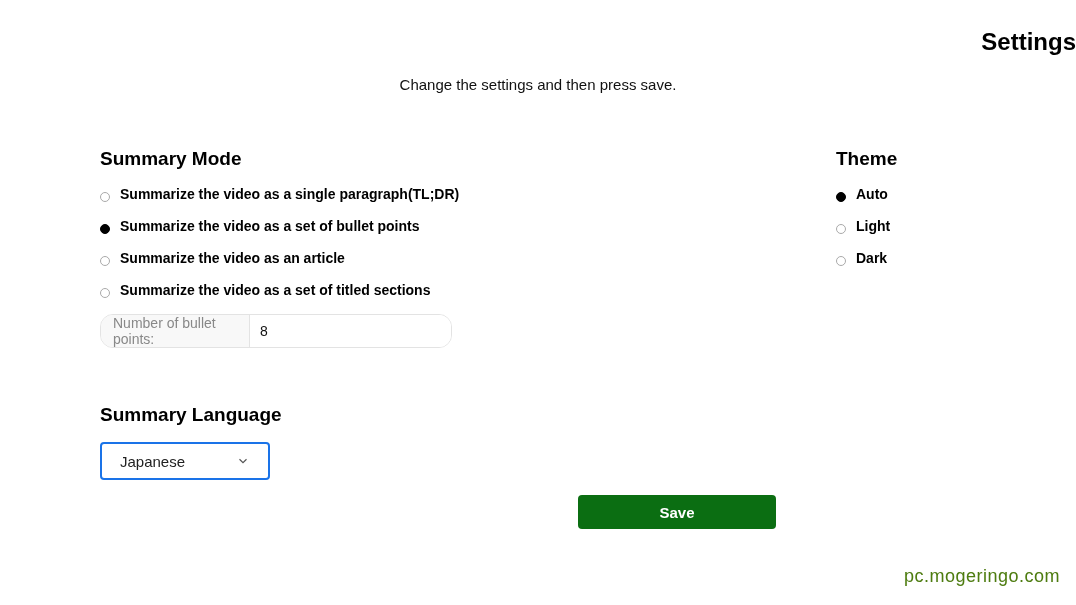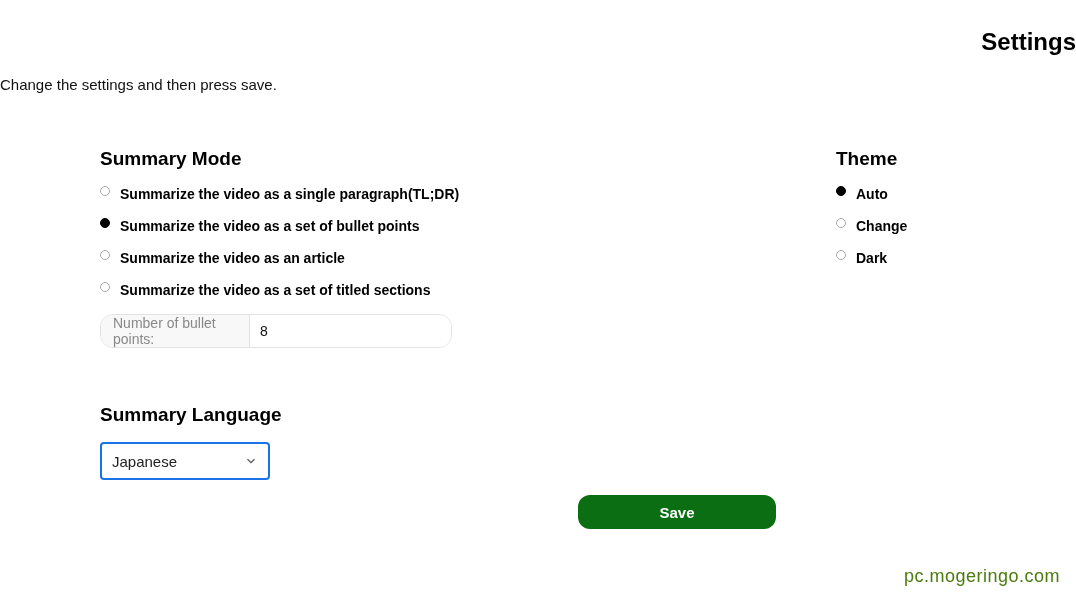--- a/index.html
+++ b/index.html
@@ -11,20 +11,21 @@
     position: relative;
     color: #000;
   }
   .page-title {
     text-align: right;
     font-size: 24px;
     font-weight: 700;
     margin-top: 28px;
   }
   .page-subtitle {
+    text-align: center;
     font-size: 15px;
     color: #111;
     margin-top: 20px;
   }
   .content {
     position: relative;
     margin-top: 55px;
   }
   .left-col {
     position: absolute;
@@ -39,21 +40,21 @@
     top: 0;
     width: 160px;
   }
   .section-heading {
     font-size: 19px;
     font-weight: 700;
     margin-bottom: 16px;
   }
   .radio-option {
     display: flex;
-    align-items: flex-start;
+    align-items: flex-end;
     margin-bottom: 16px;
     cursor: pointer;
   }
   .radio-dot {
     width: 10px;
     height: 10px;
     border-radius: 50%;
     border: 1px solid #aaa;
     margin-right: 10px;
     flex-shrink: 0;
@@ -96,39 +97,39 @@
   }
   .lang-section { margin-top: 56px; }
   .select-box {
     width: 170px;
     height: 38px;
     border: 2px solid #1a73e8;
     border-radius: 4px;
     display: flex;
     align-items: center;
     justify-content: space-between;
-    padding: 0 10px;
+    padding: 0 18px;
     cursor: pointer;
     margin-top: 16px;
   }
   .select-box span { font-size: 15px; color:#222; }
   .chevron {
     width: 14px; height: 14px;
     stroke: #555; stroke-width: 2; fill: none;
   }
   .save-btn {
     position: absolute;
     left: 578px;
     top: 347px;
     width: 198px;
     height: 34px;
     background: #0b6e12;
     color: #fff;
     border: none;
-    border-radius: 12px;
+    border-radius: 4px;
     font-size: 15px;
     font-weight: 600;
     cursor: pointer;
   }
   .watermark {
     position: absolute;
     right: 16px;
     bottom: 18px;
     font-family: Liberation Sans, sans-serif;
     font-size: 18px;
@@ -181,21 +182,21 @@
   </div>
 
   <div class="right-col">
     <h2 class="section-heading">Theme</h2>
     <div class="radio-option">
       <span class="radio-dot selected"></span>
       <span class="radio-label">Auto</span>
     </div>
     <div class="radio-option">
       <span class="radio-dot"></span>
-      <span class="radio-label">Change</span>
+      <span class="radio-label">Light</span>
     </div>
     <div class="radio-option">
       <span class="radio-dot"></span>
       <span class="radio-label">Dark</span>
     </div>
   </div>
 
   <button class="save-btn">Save</button>
 </div>
 

